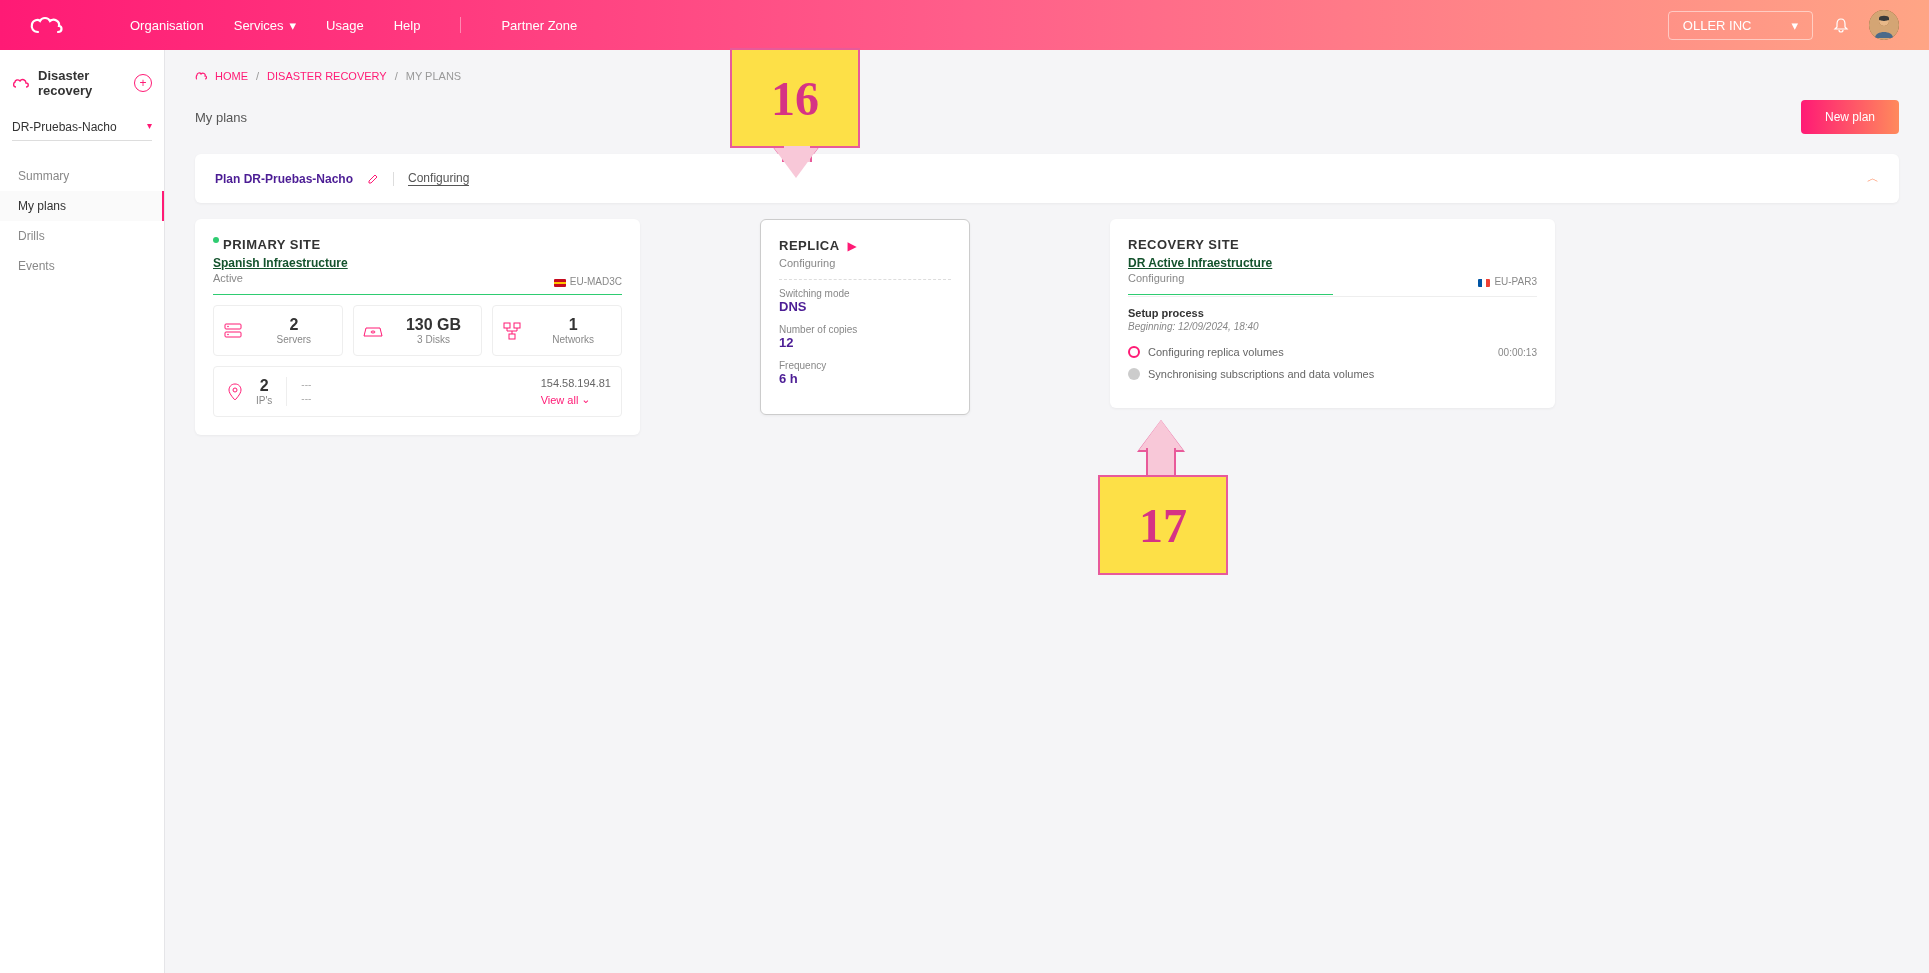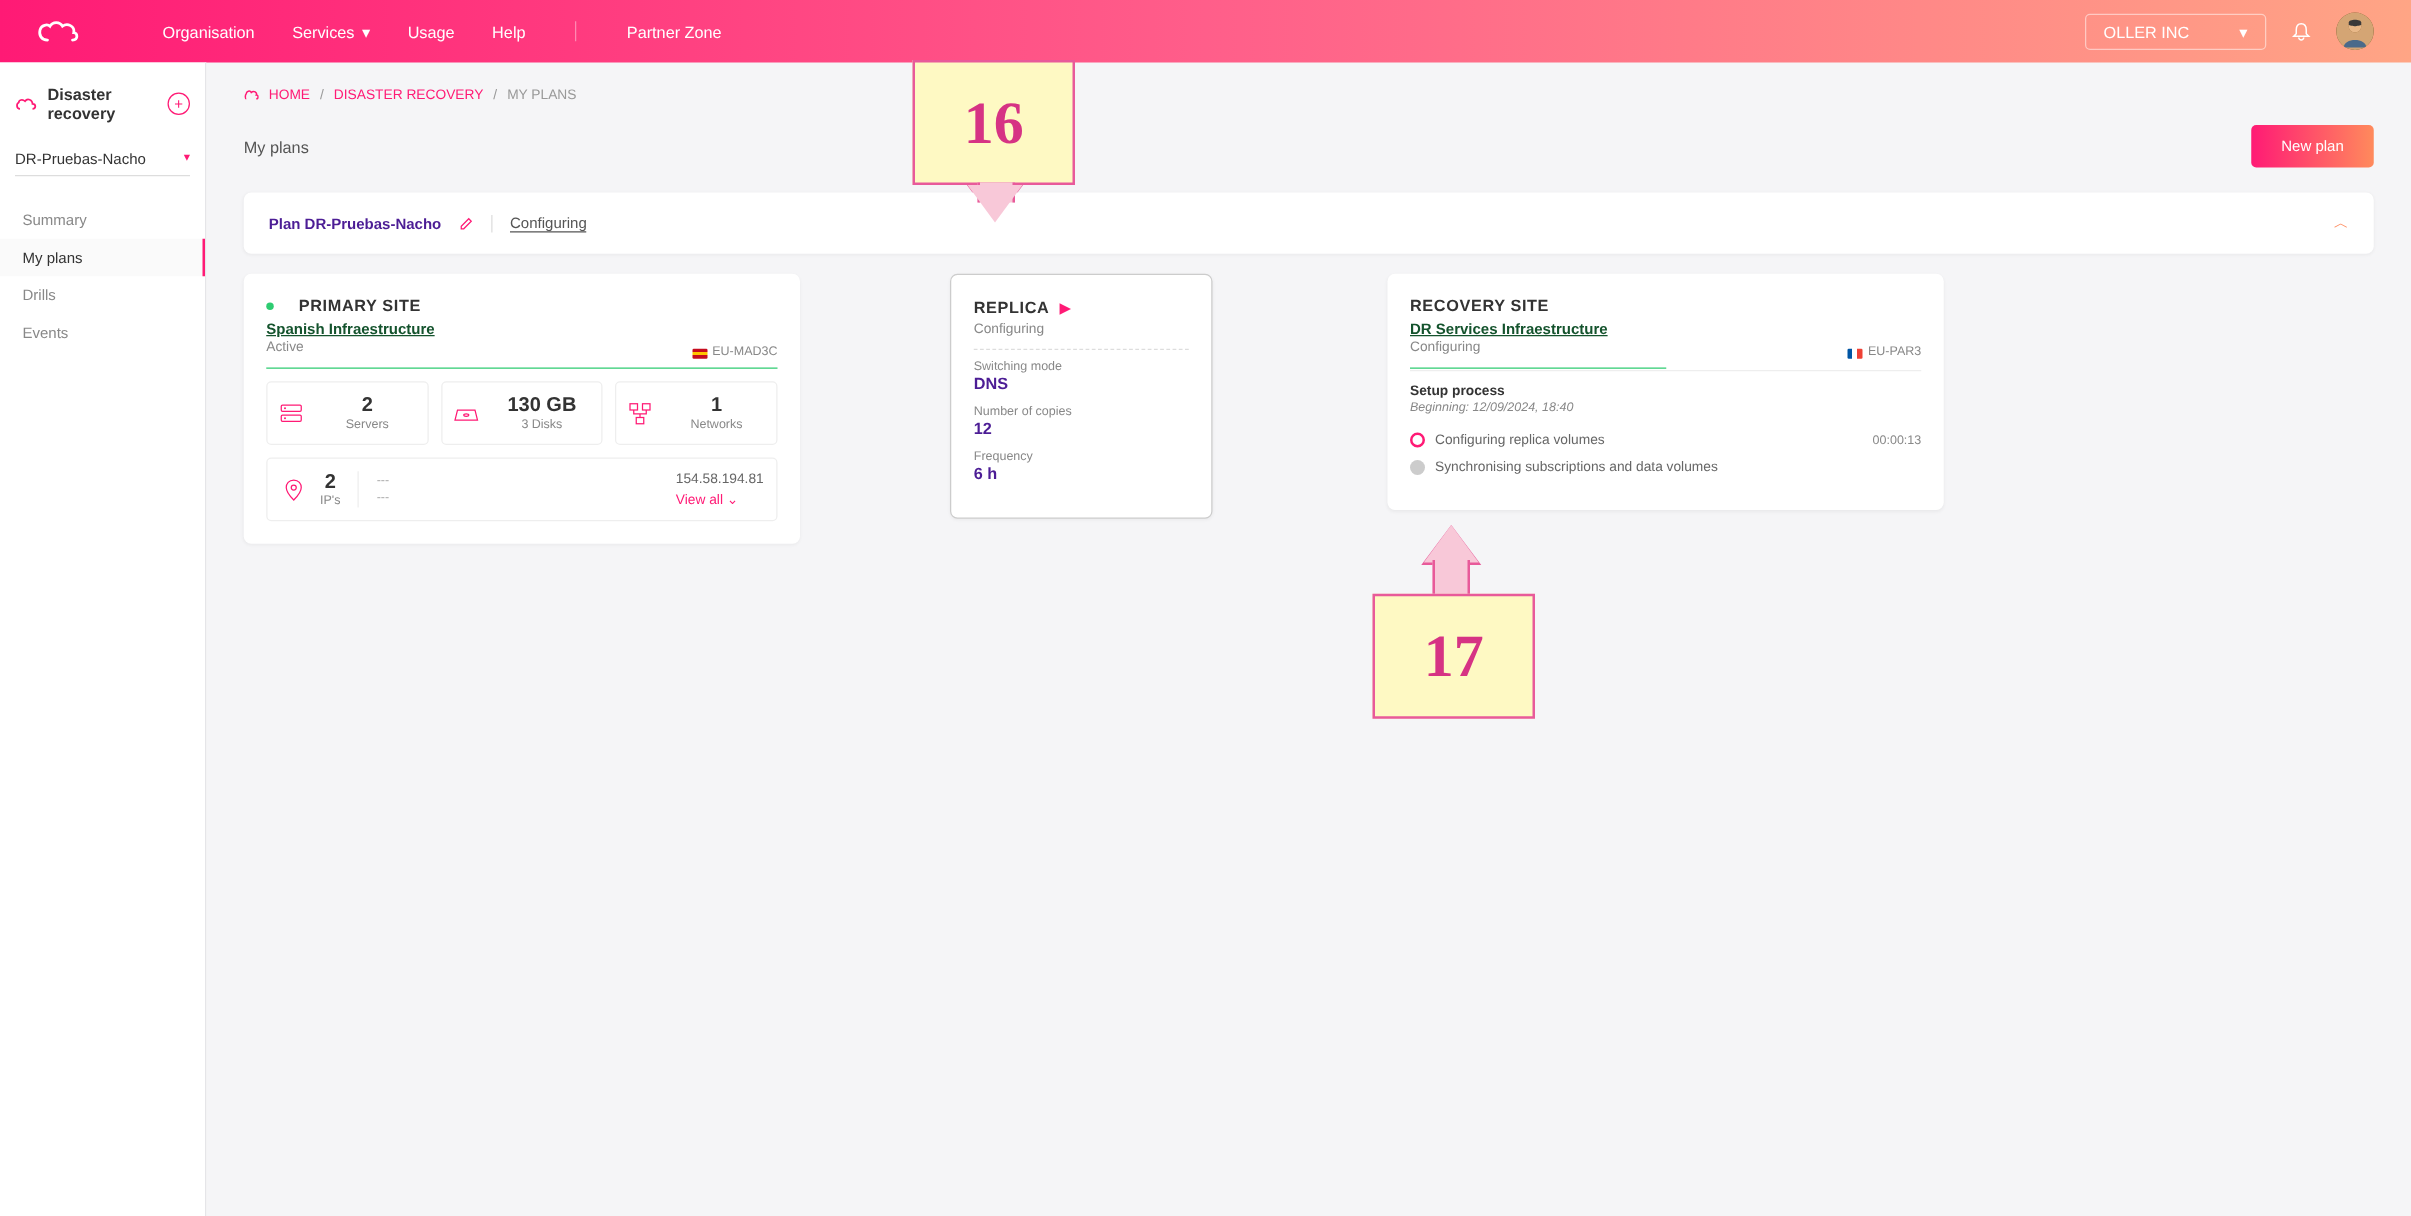--- a/index.html
+++ b/index.html
@@ -41,21 +41,21 @@
 .plan-bar-sep { width: 1px; height: 14px; background: #ddd; }
 .plan-bar-status { font-size: 12px; color: #555; border-bottom: 1px solid #555; cursor: pointer; }
 .collapse-chev { margin-left: auto; color: #ff8a5c; font-size: 12px; cursor: pointer; }
 
 .panels { display: flex; gap: 20px; align-items: flex-start; }
 .panel { background: #fff; border-radius: 6px; padding: 18px; box-shadow: 0 1px 3px rgba(0,0,0,0.05); }
 .primary-panel { width: 445px; }
 .replica-panel { width: 210px; border: 1px solid #ccc; margin-left: 100px; }
 .recovery-panel { width: 445px; margin-left: 120px; }
 
-.panel-title-row { display: flex; align-items: center; gap: 20px; margin-bottom: 4px; }
+.panel-title-row { display: flex; gap: 4px; margin-bottom: 4px; }
 .dot { width: 6px; height: 6px; border-radius: 50%; }
 .dot-green { background: #2ecc71; }
 .panel-title { font-size: 13px; font-weight: bold; color: #333; letter-spacing: 0.5px; }
 .panel-sub { font-size: 12px; font-weight: bold; color: #14532d; margin-bottom: 2px; text-decoration: underline; }
 .panel-status { font-size: 11px; color: #888; margin-bottom: 10px; }
 .panel-divider { border-top: 1px solid #2ecc71; margin-bottom: 10px; position: relative; }
 .recovery-divider { border-top: 1px solid #2ecc71; width: 50%; margin-bottom: 2px; }
 .recovery-divider-bg { border-top: 1px solid #eee; margin-top: -1px; margin-bottom: 10px; }
 .region-tag { position: absolute; right: 0; top: -18px; font-size: 10px; color: #888; display: flex; align-items: flex-end; gap: 4px; }
 .flag { width: 12px; height: 8px; border-radius: 1px; display: inline-block; }
@@ -83,21 +83,21 @@
 .replica-div { border-top: 1px dashed #ddd; margin: 8px 0; }
 
 .setup-title { font-size: 11px; color: #333; font-weight: bold; margin-bottom: 2px; }
 .setup-beg { font-size: 10px; color: #888; font-style: italic; margin-bottom: 14px; }
 .step-row { display: flex; align-items: center; gap: 8px; font-size: 11px; color: #666; margin-bottom: 10px; }
 .step-circle { width: 12px; height: 12px; border-radius: 50%; border: 2px solid #ccc; }
 .step-circle.active { border-color: #ff1a75; }
 .step-check { width: 12px; height: 12px; border-radius: 50%; background: #ccc; }
 .step-time { margin-left: auto; font-size: 10px; color: #888; }
 
-.annotation { position: absolute; background: #fef9c3; border: 2px solid #e85a9a; display: flex; align-items: center; justify-content: center; font-size: 48px; font-weight: bold; color: #d63384; font-family: Georgia, serif; }
+.annotation { position: absolute; background: #fde047; border: 2px solid #e85a9a; display: flex; align-items: center; justify-content: center; font-size: 48px; font-weight: bold; color: #d63384; font-family: Georgia, serif; }
 .anno-16 { top: 48px; left: 730px; width: 130px; height: 100px; }
 .anno-16-arrow { position: absolute; top: 148px; left: 774px; width: 0; height: 0; border-left: 22px solid transparent; border-right: 22px solid transparent; border-top: 30px solid #f8c8d8; }
 .anno-16-arrow::before { content: ''; position: absolute; top: -32px; left: -24px; border-left: 24px solid transparent; border-right: 24px solid transparent; border-top: 32px solid #e85a9a; z-index: -1; }
 .anno-16-stem { position: absolute; top: 146px; left: 782px; width: 30px; height: 16px; background: #f8c8d8; border-left: 2px solid #e85a9a; border-right: 2px solid #e85a9a; }
 .anno-17 { top: 475px; left: 1098px; width: 130px; height: 100px; }
 .anno-17-stem { position: absolute; top: 448px; left: 1146px; width: 30px; height: 30px; background: #f8c8d8; border-left: 2px solid #e85a9a; border-right: 2px solid #e85a9a; }
 .anno-17-arrow { position: absolute; top: 420px; left: 1139px; width: 0; height: 0; border-left: 22px solid transparent; border-right: 22px solid transparent; border-bottom: 30px solid #f8c8d8; }
 .anno-17-arrow::before { content: ''; position: absolute; top: 0px; left: -24px; border-left: 24px solid transparent; border-right: 24px solid transparent; border-bottom: 32px solid #e85a9a; z-index: -1; }
 
 svg { display: block; }
@@ -301,21 +301,21 @@
         <div class="replica-block">
           <div class="replica-label">Frequency</div>
           <div class="replica-val">6 h</div>
         </div>
       </div>
 
       <div class="panel recovery-panel">
         <div class="panel-title-row">
           <span class="panel-title">RECOVERY SITE</span>
         </div>
-        <div class="panel-sub">DR Services Infraestructure</div>
+        <div class="panel-sub">DR Active Infraestructure</div>
         <div class="panel-status">Configuring</div>
         <div style="position:relative">
           <div class="recovery-divider"></div>
           <div class="recovery-divider-bg"></div>
           <span class="region-tag">
             <span class="flag flag-fr"></span>
             <span>EU-PAR3</span>
           </span>
         </div>
         <div class="setup-title">Setup process</div>

